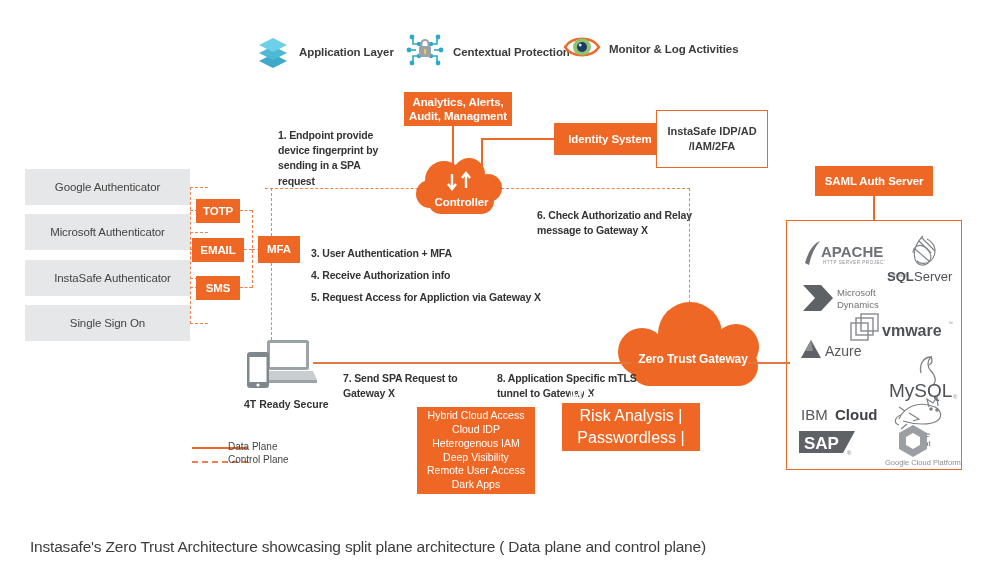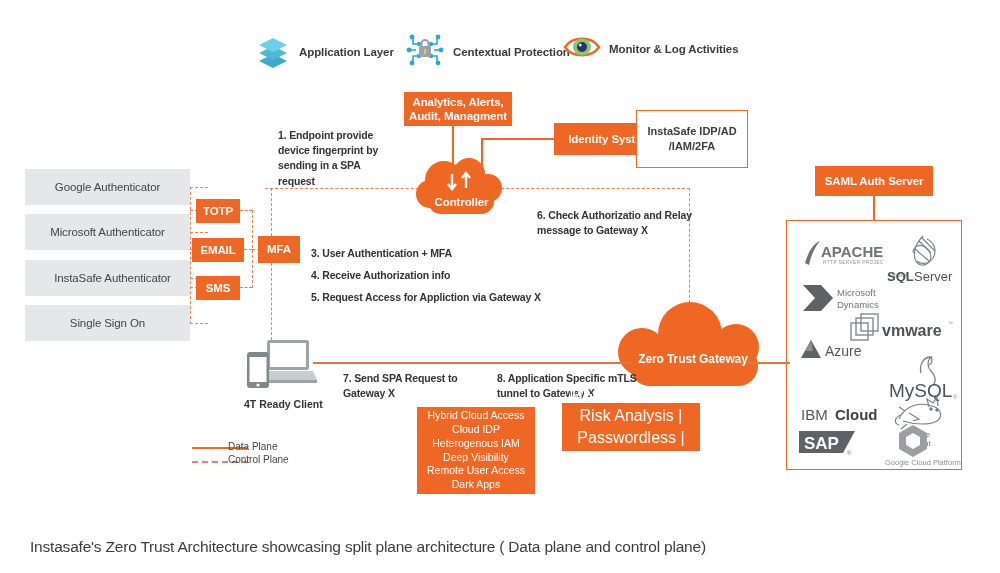--- a/index.html
+++ b/index.html
@@ -225,21 +225,21 @@
 
   <div class="vline" style="left:452px; top:126px; height:45px;"></div>
 
   <div class="chip abs" style="left:554px; top:123px; width:112px; height:32px;">
     <span>Identity System</span>
   </div>
 
   <div class="hline" style="left:481px; top:138px; width:74px;"></div>
   <div class="vline" style="left:481px; top:138px; height:40px;"></div>
 
-  <div class="outlinebox abs" style="left:636px; top:110px; width:112px; height:58px; padding:12px 6px;">
+  <div class="outlinebox abs" style="left:656px; top:110px; width:112px; height:58px; padding:12px 6px;">
     <span>InstaSafe IDP/AD /IAM/2FA</span>
   </div>
 
   <div class="hline" style="left:666px; top:117px; width:0px;"></div>
   <div class="hline" style="left:666px; top:168px; width:0px;"></div>
 
   <div class="cloudwrap" style="left:414px; top:158px; width:95px; height:62px;">
     <svg width="95" height="62" viewBox="0 0 95 62">
       <g fill="#ef6724">
         <circle cx="30" cy="22" r="19"></circle>
@@ -393,21 +393,21 @@
       <rect x="22" y="2" width="42" height="30" rx="2.5" fill="#9aa3a8"></rect>
       <rect x="25" y="5" width="36" height="24" fill="#ffffff"></rect>
       <path d="M18 33 L68 33 L72 42 L14 42 Z" fill="#c8cdd0"></path>
       <rect x="14" y="42" width="58" height="3" fill="#9aa3a8"></rect>
 
       <rect x="2" y="14" width="22" height="36" rx="3" fill="#7f888d"></rect>
       <rect x="4.5" y="19" width="17" height="25" fill="#ffffff"></rect>
       <circle cx="13" cy="47" r="1.6" fill="#ffffff"></circle>
     </svg>
   </div>
-  <div class="clientlabel" style="left:244px; top:398px;">4T Ready Client</div>
+  <div class="clientlabel" style="left:244px; top:398px;">4T Ready Secure</div>
 
   <div class="steptext abs" style="left:343px; top:371px; width:140px;">7.  Send SPA Request to Gateway X</div>
   <div class="steptext abs" style="left:497px; top:371px; width:140px;">8.  Application Specific mTLS tunnel to Gateway X</div>
 
   <div class="abs" style="left:417px; top:407px; width:118px; height:87px; background:#ef6724;
               display:flex; flex-direction:column; align-items:center; justify-content:center;">
     <span style="color:#fff; font-size:10.5px; line-height:1.32;">Hybrid Cloud Access</span>
     <span style="color:#fff; font-size:10.5px; line-height:1.32;">Cloud IDP</span>
     <span style="color:#fff; font-size:10.5px; line-height:1.32;">Heterogenous IAM</span>
     <span style="color:#fff; font-size:10.5px; line-height:1.32;">Deep Visibility</span>

